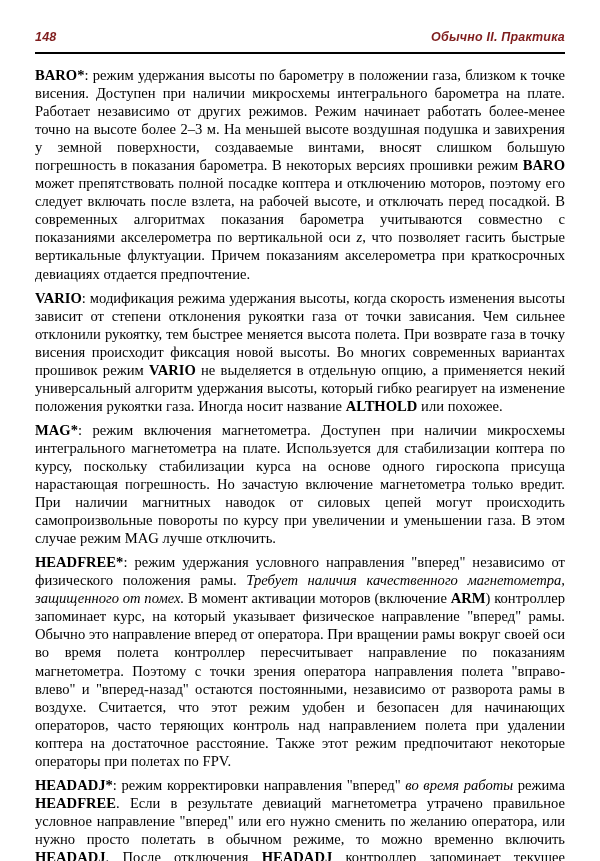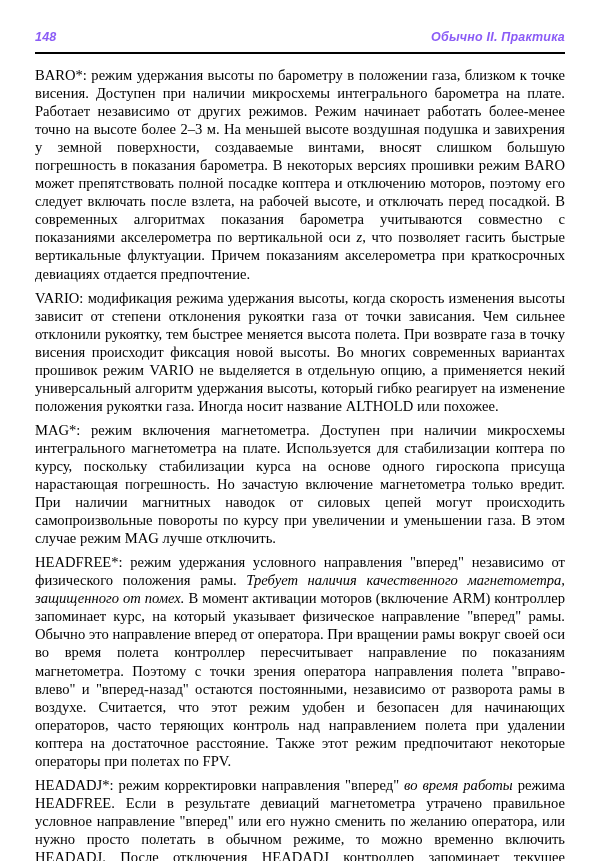--- a/index.html
+++ b/index.html
@@ -29,21 +29,21 @@
     top: 30px;
     width: 530px;
     display: flex;
     align-items: baseline;
     justify-content: space-between;
     font-family: "Liberation Sans", "DejaVu Sans", sans-serif;
     font-style: italic;
     font-weight: bold;
     font-size: 12.5px;
     letter-spacing: 0.2px;
-    color: #8b5cf6;
+    color: #7f1d1d;
   }
   .running-header .folio {
     font-size: 12.5px;
   }
   .running-header .section {
     font-size: 12.5px;
   }
   .header-rule {
     position: absolute;
     left: 35px;
@@ -67,21 +67,21 @@
     text-justify: inter-word;
     hyphens: none;
     -webkit-hyphens: none;
     text-indent: 0;
     word-spacing: 0.1px;
   }
   p.para:last-child {
     margin-bottom: 0;
   }
   b, .b {
-    font-weight: normal;
+    font-weight: bold;
     margin-top: 41px;
   }
   i, .i {
     font-style: italic;
   }
 </style>
 </head>
 <body>
 
 <div class="page">

